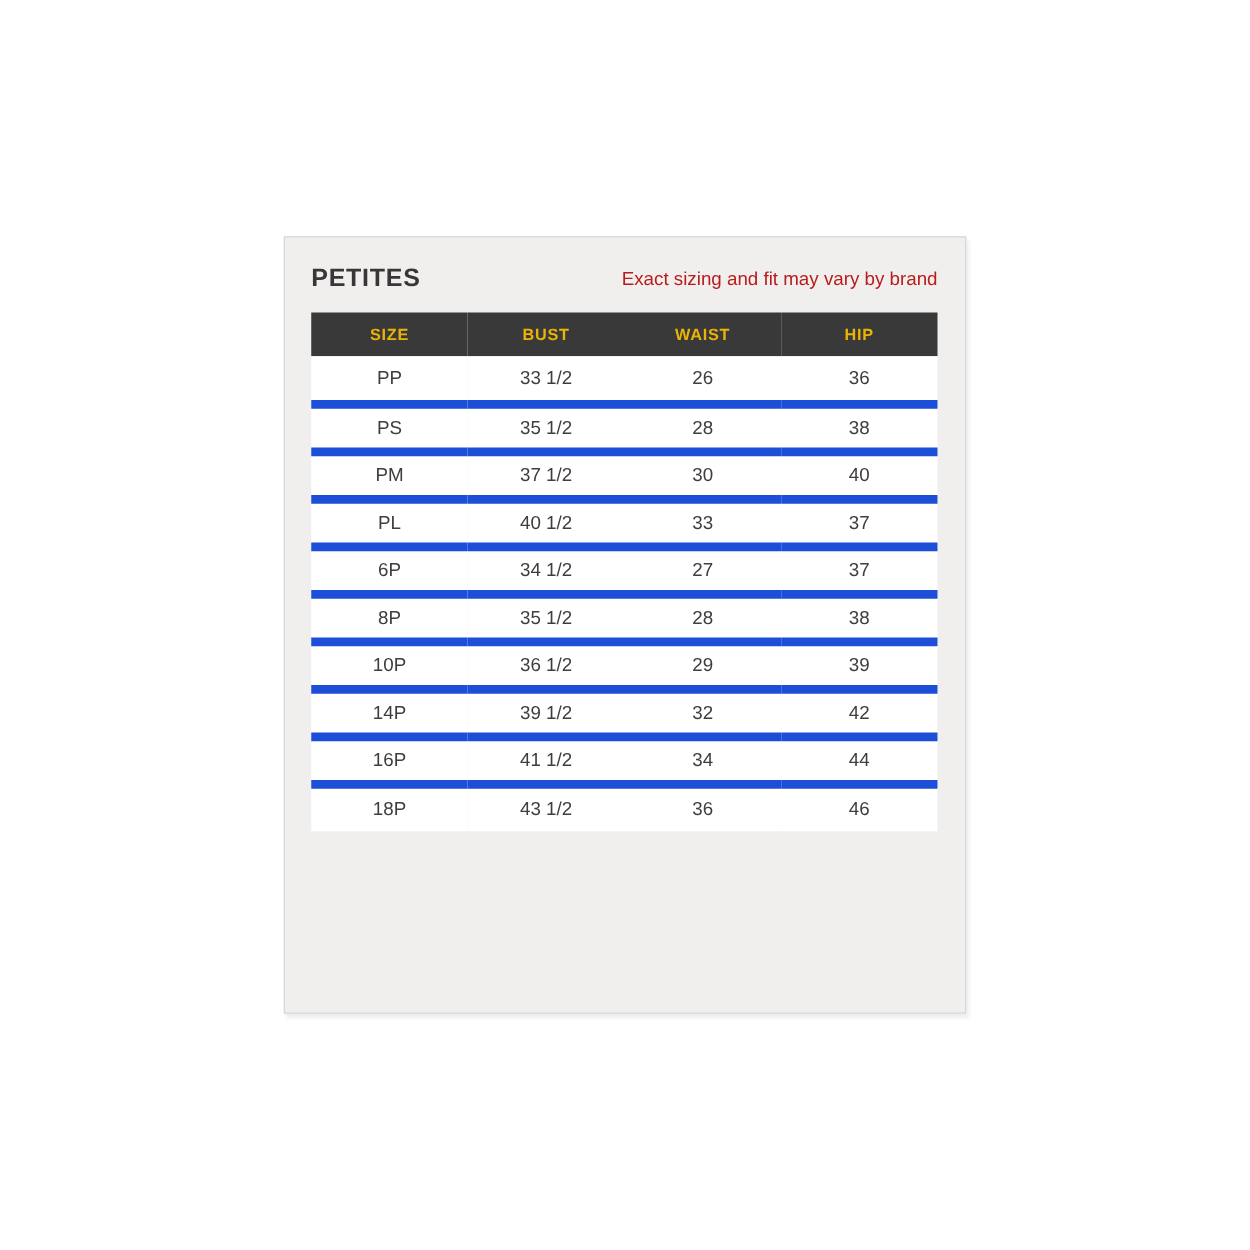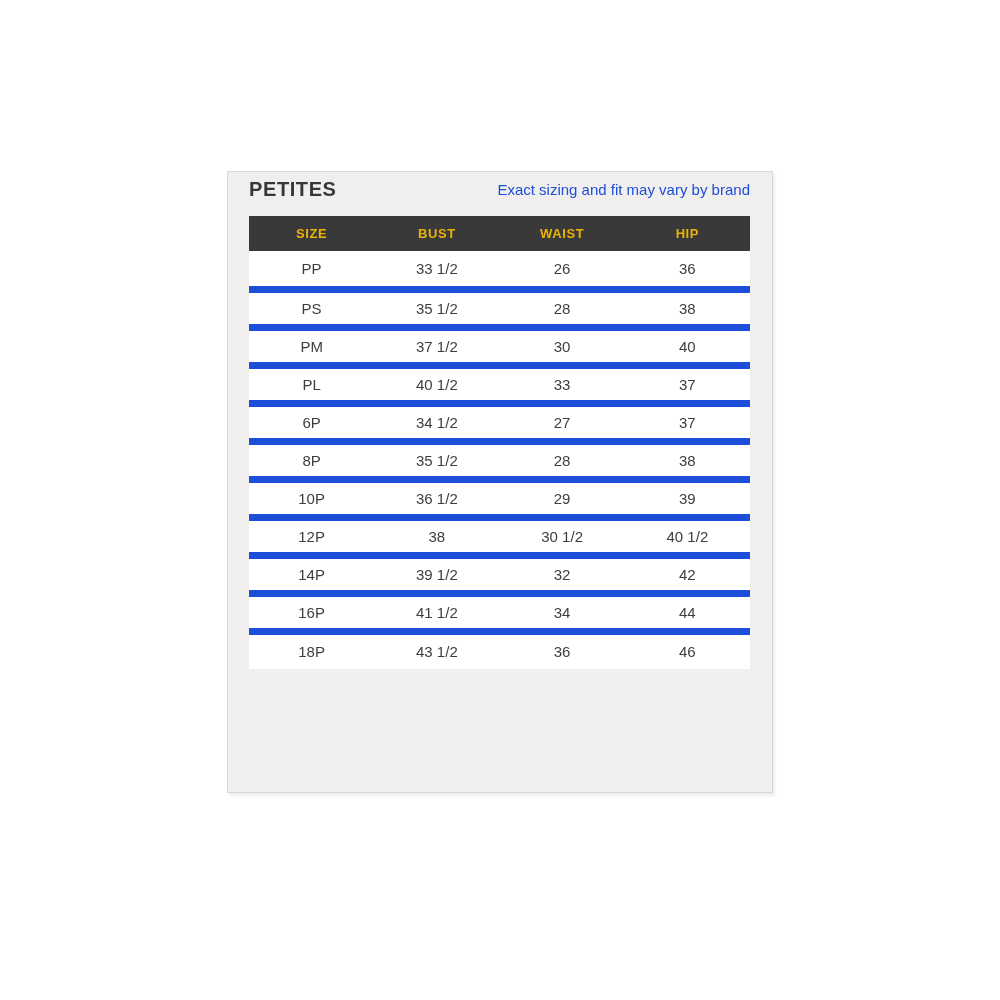--- a/index.html
+++ b/index.html
@@ -3,43 +3,43 @@
 <meta charset="utf-8">
 <style>
   * { margin: 0; padding: 0; box-sizing: border-box; }
   html, body {
     width: 1000px; height: 1000px;
     background: #ffffff;
     font-family: "Liberation Sans", "DejaVu Sans", sans-serif;
   }
   .size-card {
     position: absolute;
-    left: 227px; top: 171px;
+    left: 227px; top: 189px;
     width: 546px; height: 622px;
     background: #f1efee;
     border: 1px solid #d9d7d6;
     box-shadow: 2px 3px 3px rgba(0,0,0,0.07);
-    padding: 4px 22px 24px 21px;
+    padding: 20px 22px 24px 21px;
   }
   .card-header {
     display: flex;
     justify-content: space-between;
     align-items: center;
     height: 26px;
     margin-bottom: 14px;
   }
   .card-title {
     font-size: 20px;
     font-weight: bold;
     color: #373737;
     letter-spacing: 0.6px;
   }
   .card-note {
     font-size: 15px;
-    color: #1d4ed8;
+    color: #b91c1c;
   }
   table.size-table {
     width: 100%;
     border-collapse: collapse;
     table-layout: fixed;
   }
   .size-table thead th {
     background: #39393a;
     color: #eab308;
     font-size: 13px;
@@ -115,26 +115,20 @@
           <td>28</td>
           <td>38</td>
         </tr>
         <tr>
           <td>10P</td>
           <td>36 1/2</td>
           <td>29</td>
           <td>39</td>
         </tr>
         <tr>
-          <td>12P</td>
-          <td>38</td>
-          <td>30 1/2</td>
-          <td>40 1/2</td>
-        </tr>
-        <tr>
           <td>14P</td>
           <td>39 1/2</td>
           <td>32</td>
           <td>42</td>
         </tr>
         <tr>
           <td>16P</td>
           <td>41 1/2</td>
           <td>34</td>
           <td>44</td>

